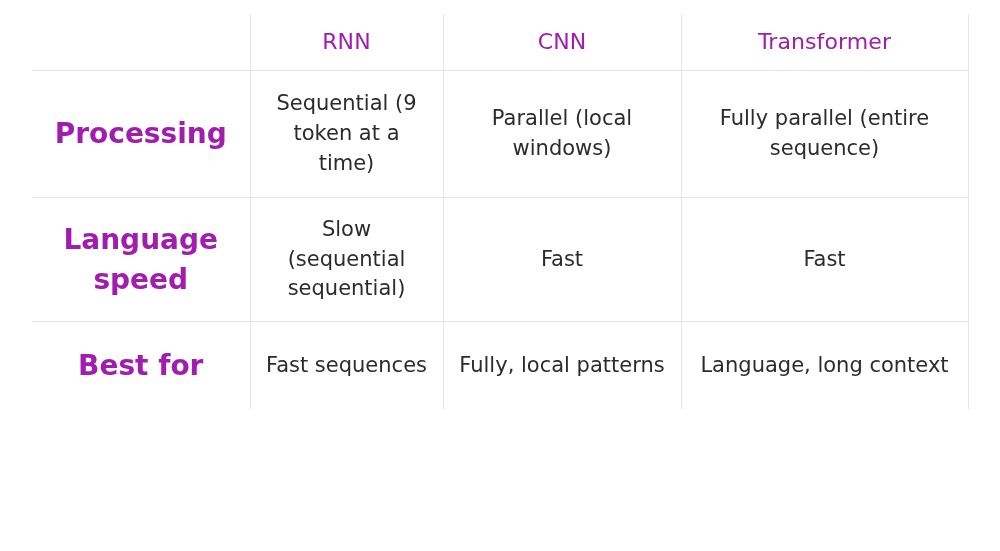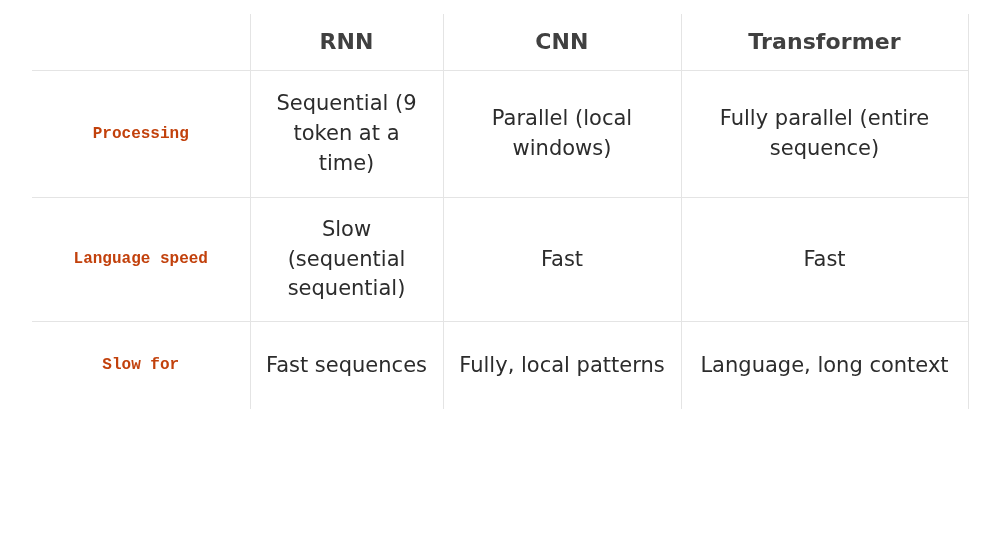--- a/index.html
+++ b/index.html
@@ -49,39 +49,38 @@
   table.cmp th.corner,
   table.cmp td.rowlabel {
     border-left: none;
     border-right: none;
   }
 
   
   table.cmp thead th {
     height: 56px;
     font-size: 22px;
-    font-weight: 700;
-    color: #404040;
+    font-weight: 400;
+    color: #a21caf;
     letter-spacing: 0.1px;
   }
   table.cmp thead th.corner {
     font-size: 0;
   }
 
   
   table.cmp tbody td {
     font-size: 21px;
     font-weight: 400;
     color: #2c2c2c;
   }
   table.cmp tbody td.rowlabel {
     font-weight: 700;
-    color: #c2410c;
-    font-size: 16px;
-    font-family: Liberation Mono, monospace;
+    color: #a21caf;
+    font-size: 28px;
   }
 
   table.cmp tbody tr.r-processing td   { height: 126px; }
   table.cmp tbody tr.r-longrange   td  { height: 124px; }
   table.cmp tbody tr.r-training    td  { height: 123px; }
   table.cmp tbody tr.r-bestfor     td  { height: 87px; border-bottom: none; }
 </style>
 </head>
 <body>
 
@@ -108,20 +107,20 @@
         <td>Parallel (local windows)</td>
         <td>Fully parallel (entire sequence)</td>
       </tr>
       <tr class="r-training">
         <td class="rowlabel">Language speed</td>
         <td>Slow (sequential sequential)</td>
         <td>Fast</td>
         <td>Fast</td>
       </tr>
       <tr class="r-bestfor">
-        <td class="rowlabel">Slow for</td>
+        <td class="rowlabel">Best for</td>
         <td>Fast sequences</td>
         <td>Fully, local patterns</td>
         <td>Language, long context</td>
       </tr>
     </tbody>
   </table>
 </div>
 
 </body></html>

